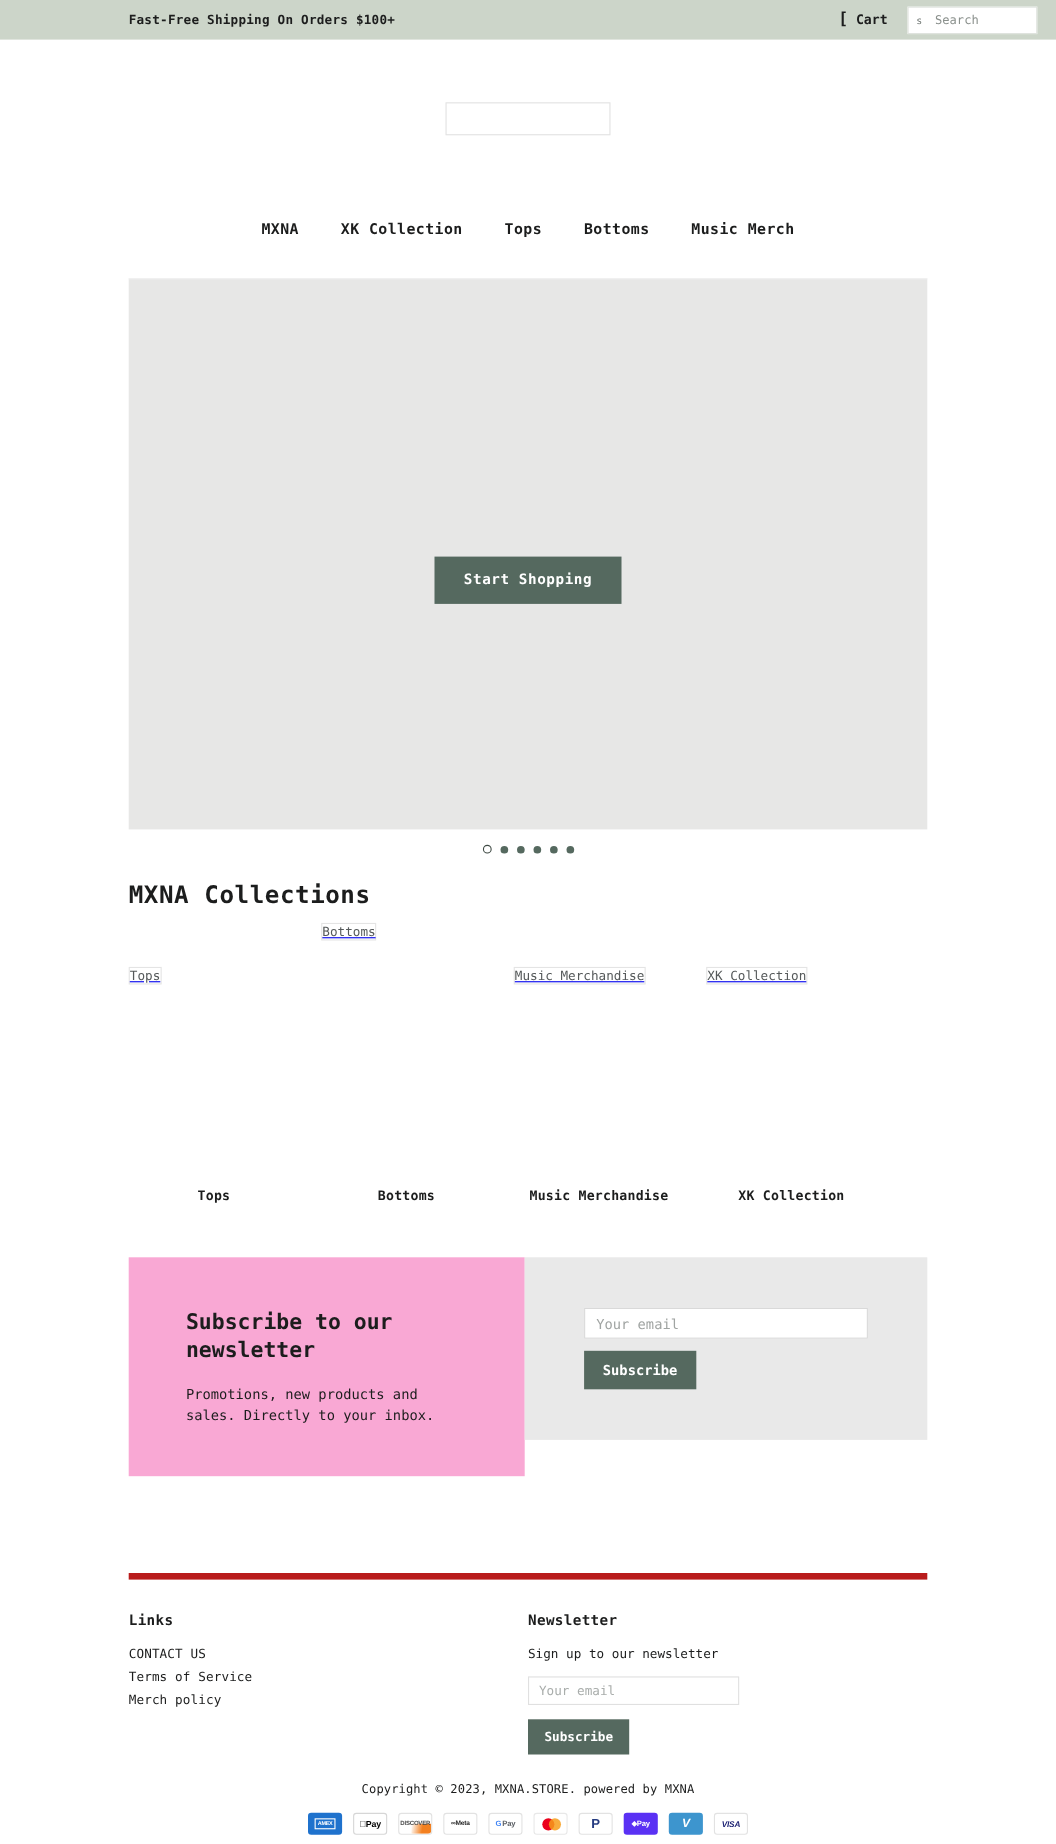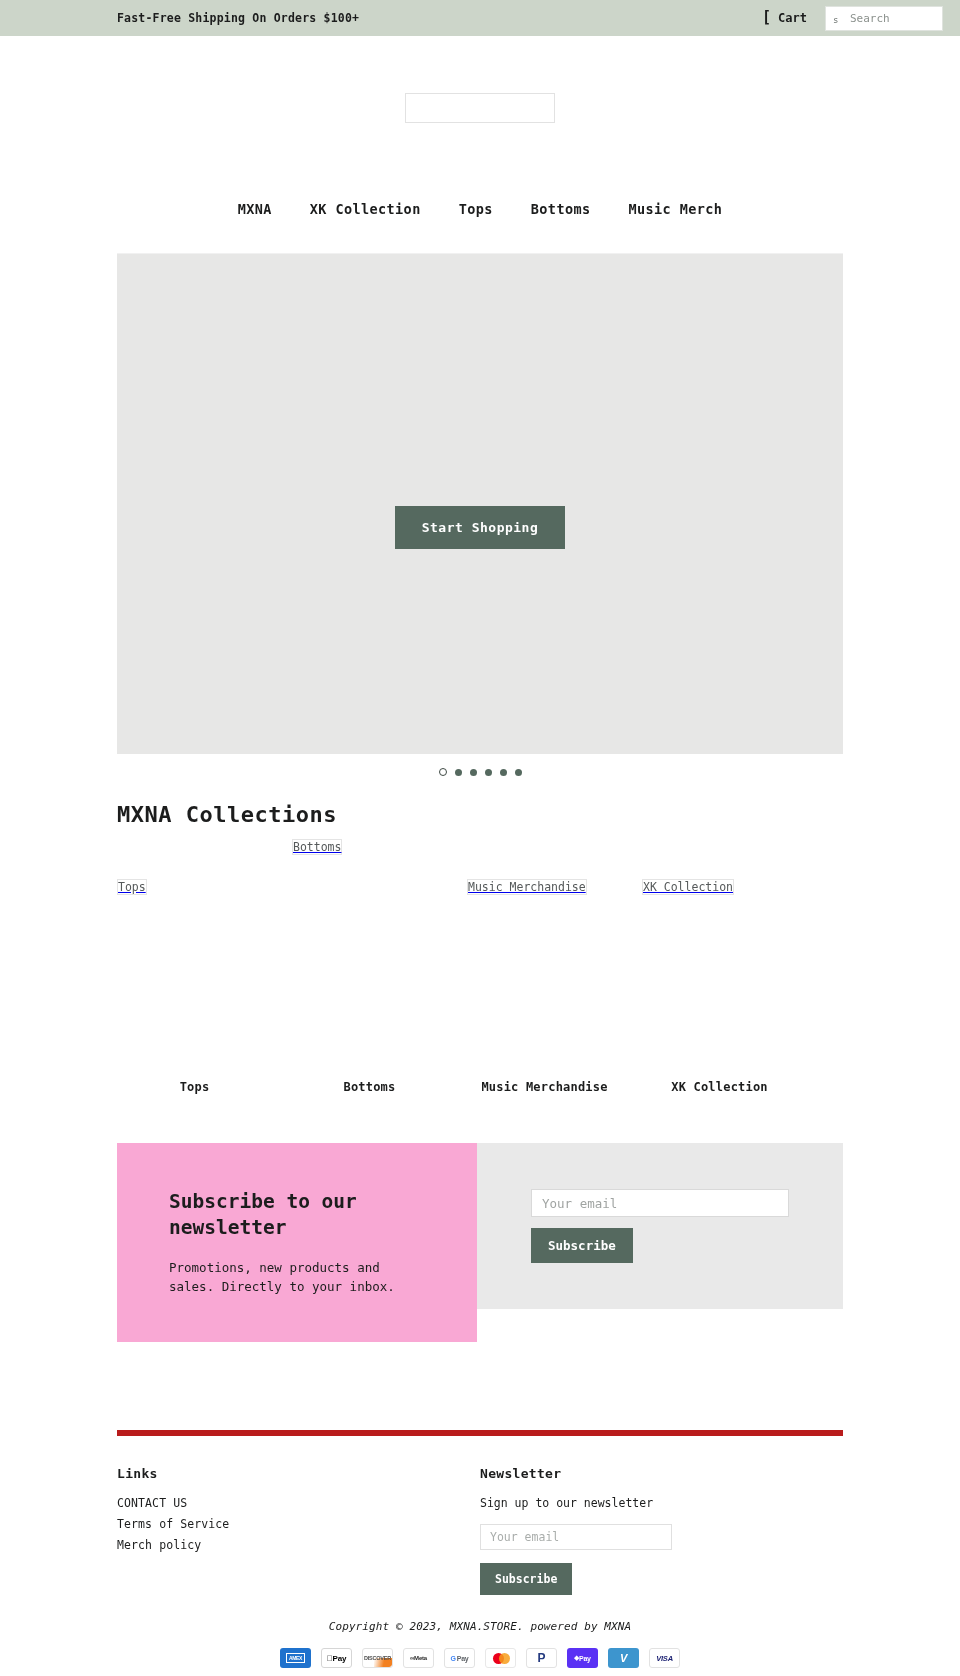--- a/index.html
+++ b/index.html
@@ -330,21 +330,20 @@
     padding: 9px 15px;
     cursor: pointer;
   }
 
   .copyright {
     text-align: center;
     font-size: 11px;
     color: #1c1d1d;
     margin-top: 25px;
     letter-spacing: 0.1px;
-    font-style: italic;
   }
   .pay-row {
     display: flex;
     justify-content: center;
     align-items: center;
     gap: 10px;
     margin-top: 15px;
   }
   .pay {
     width: 31px;

